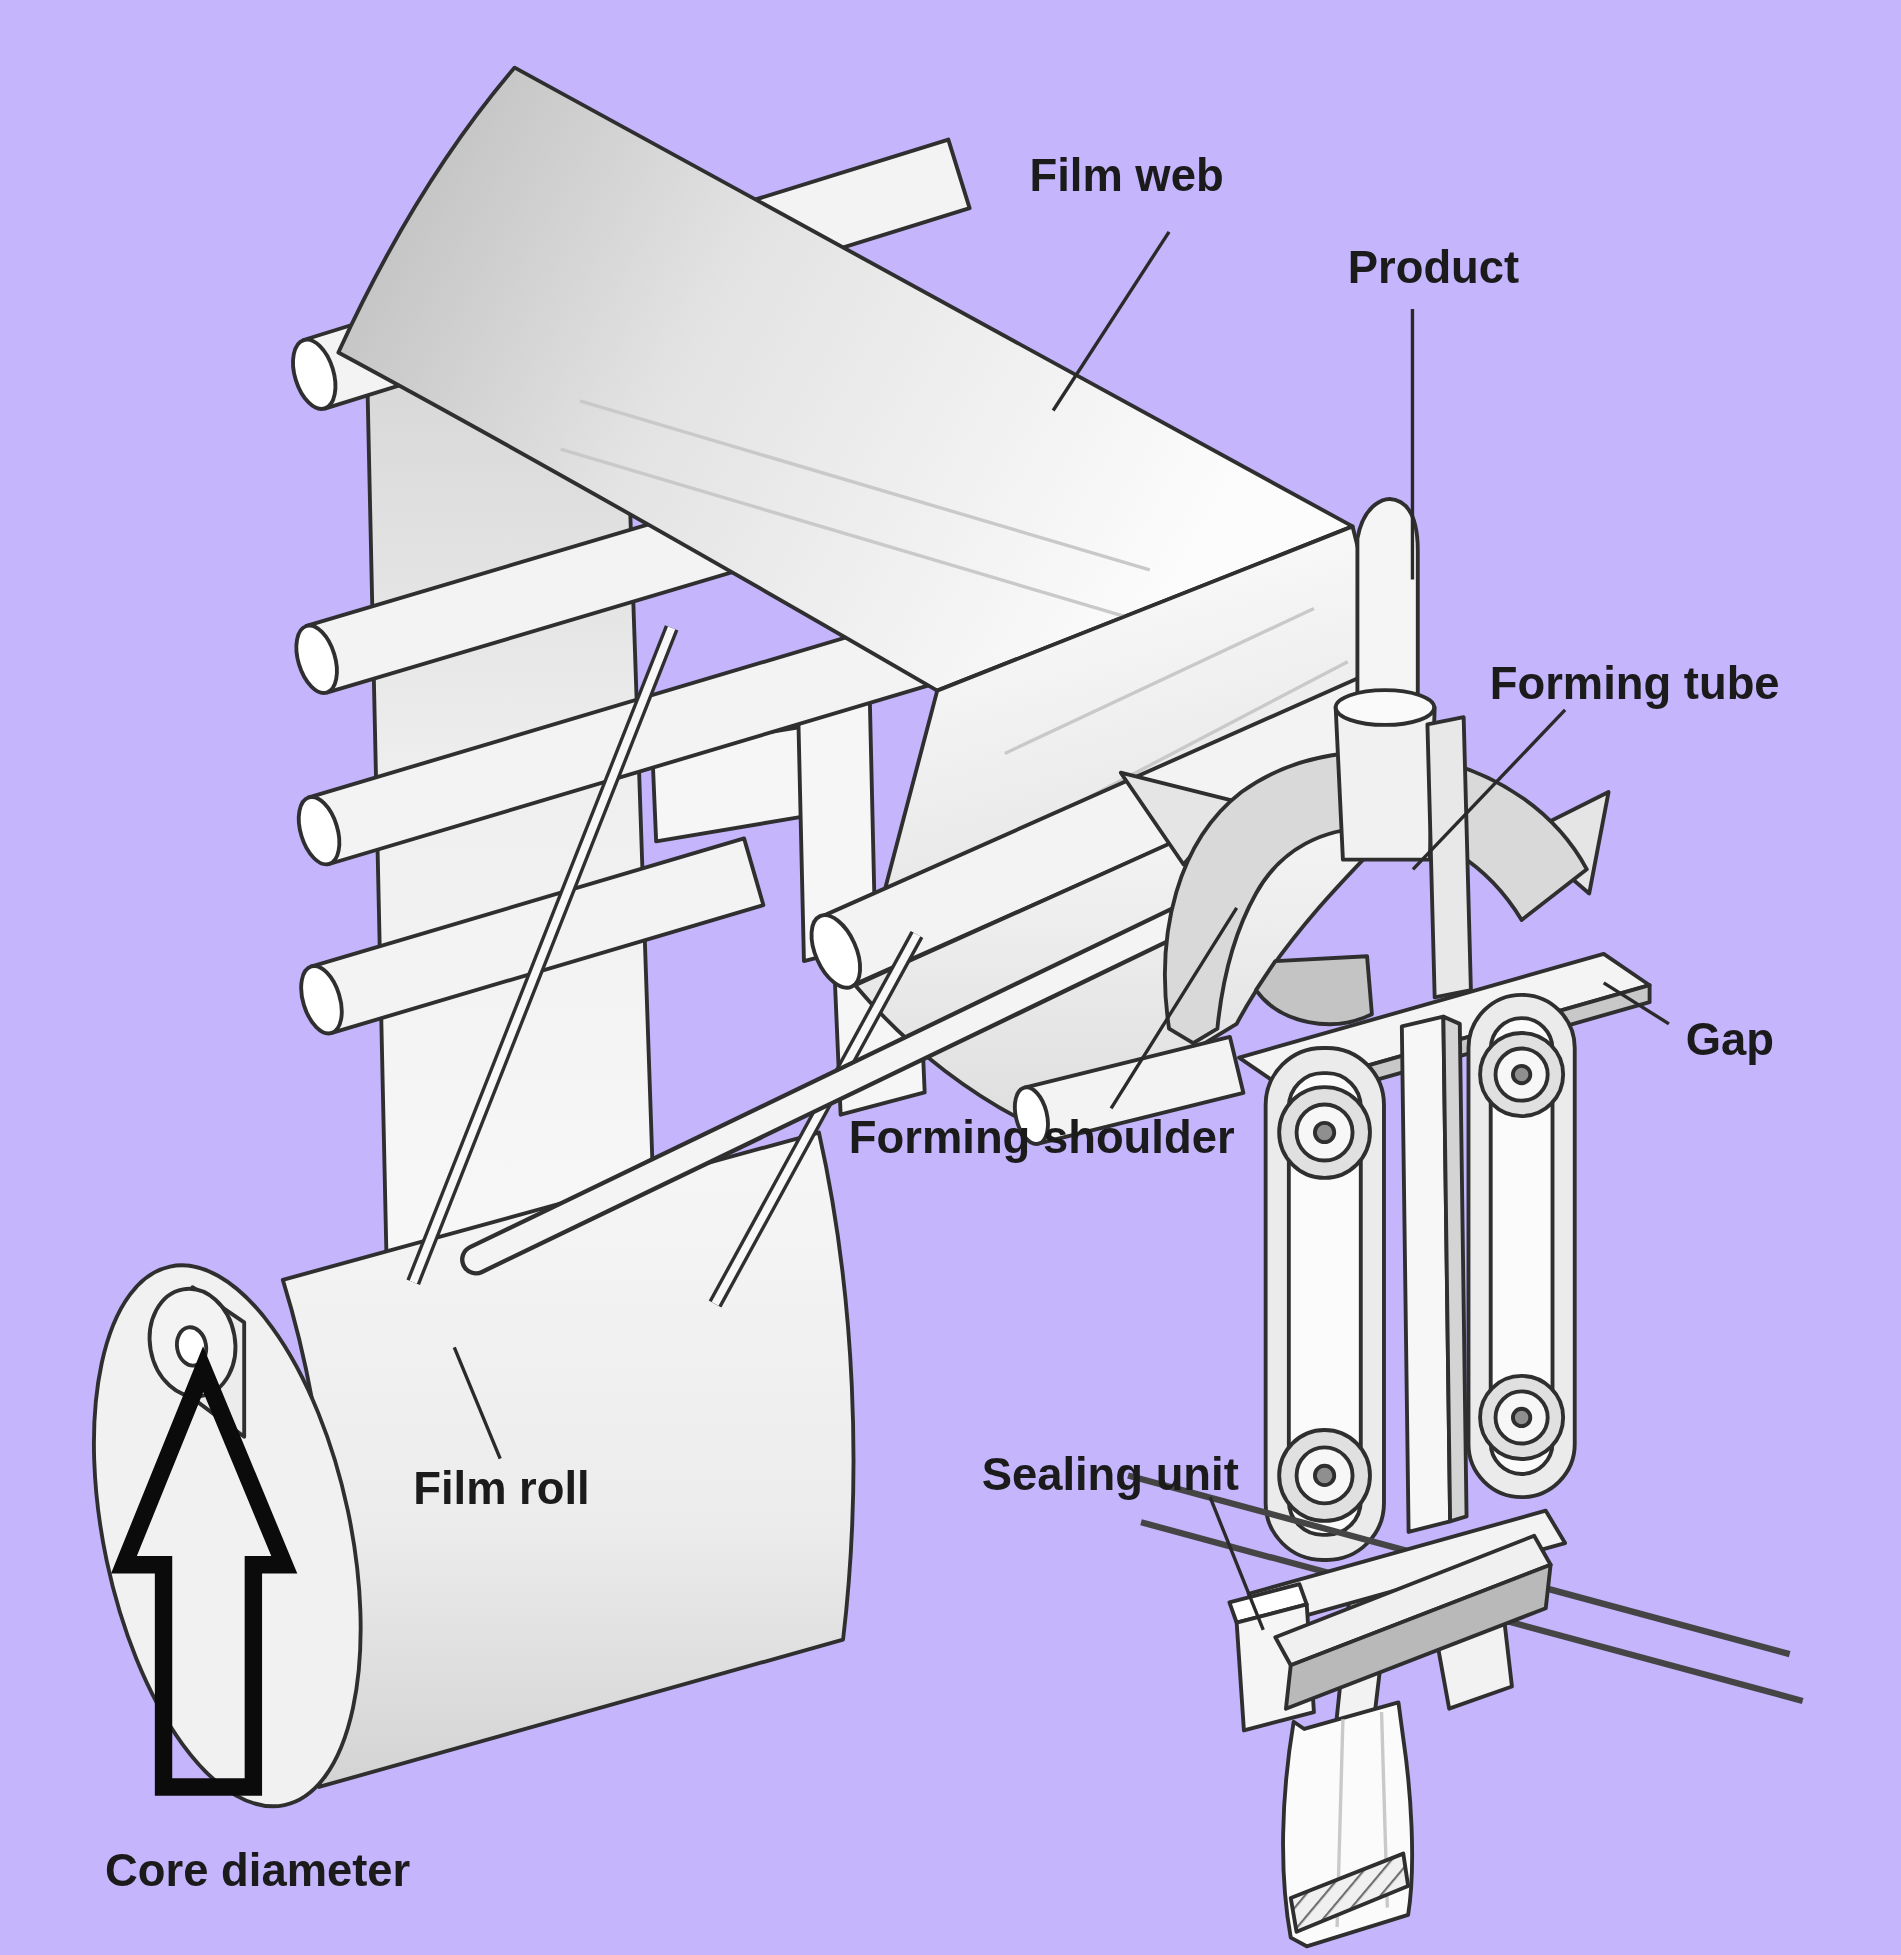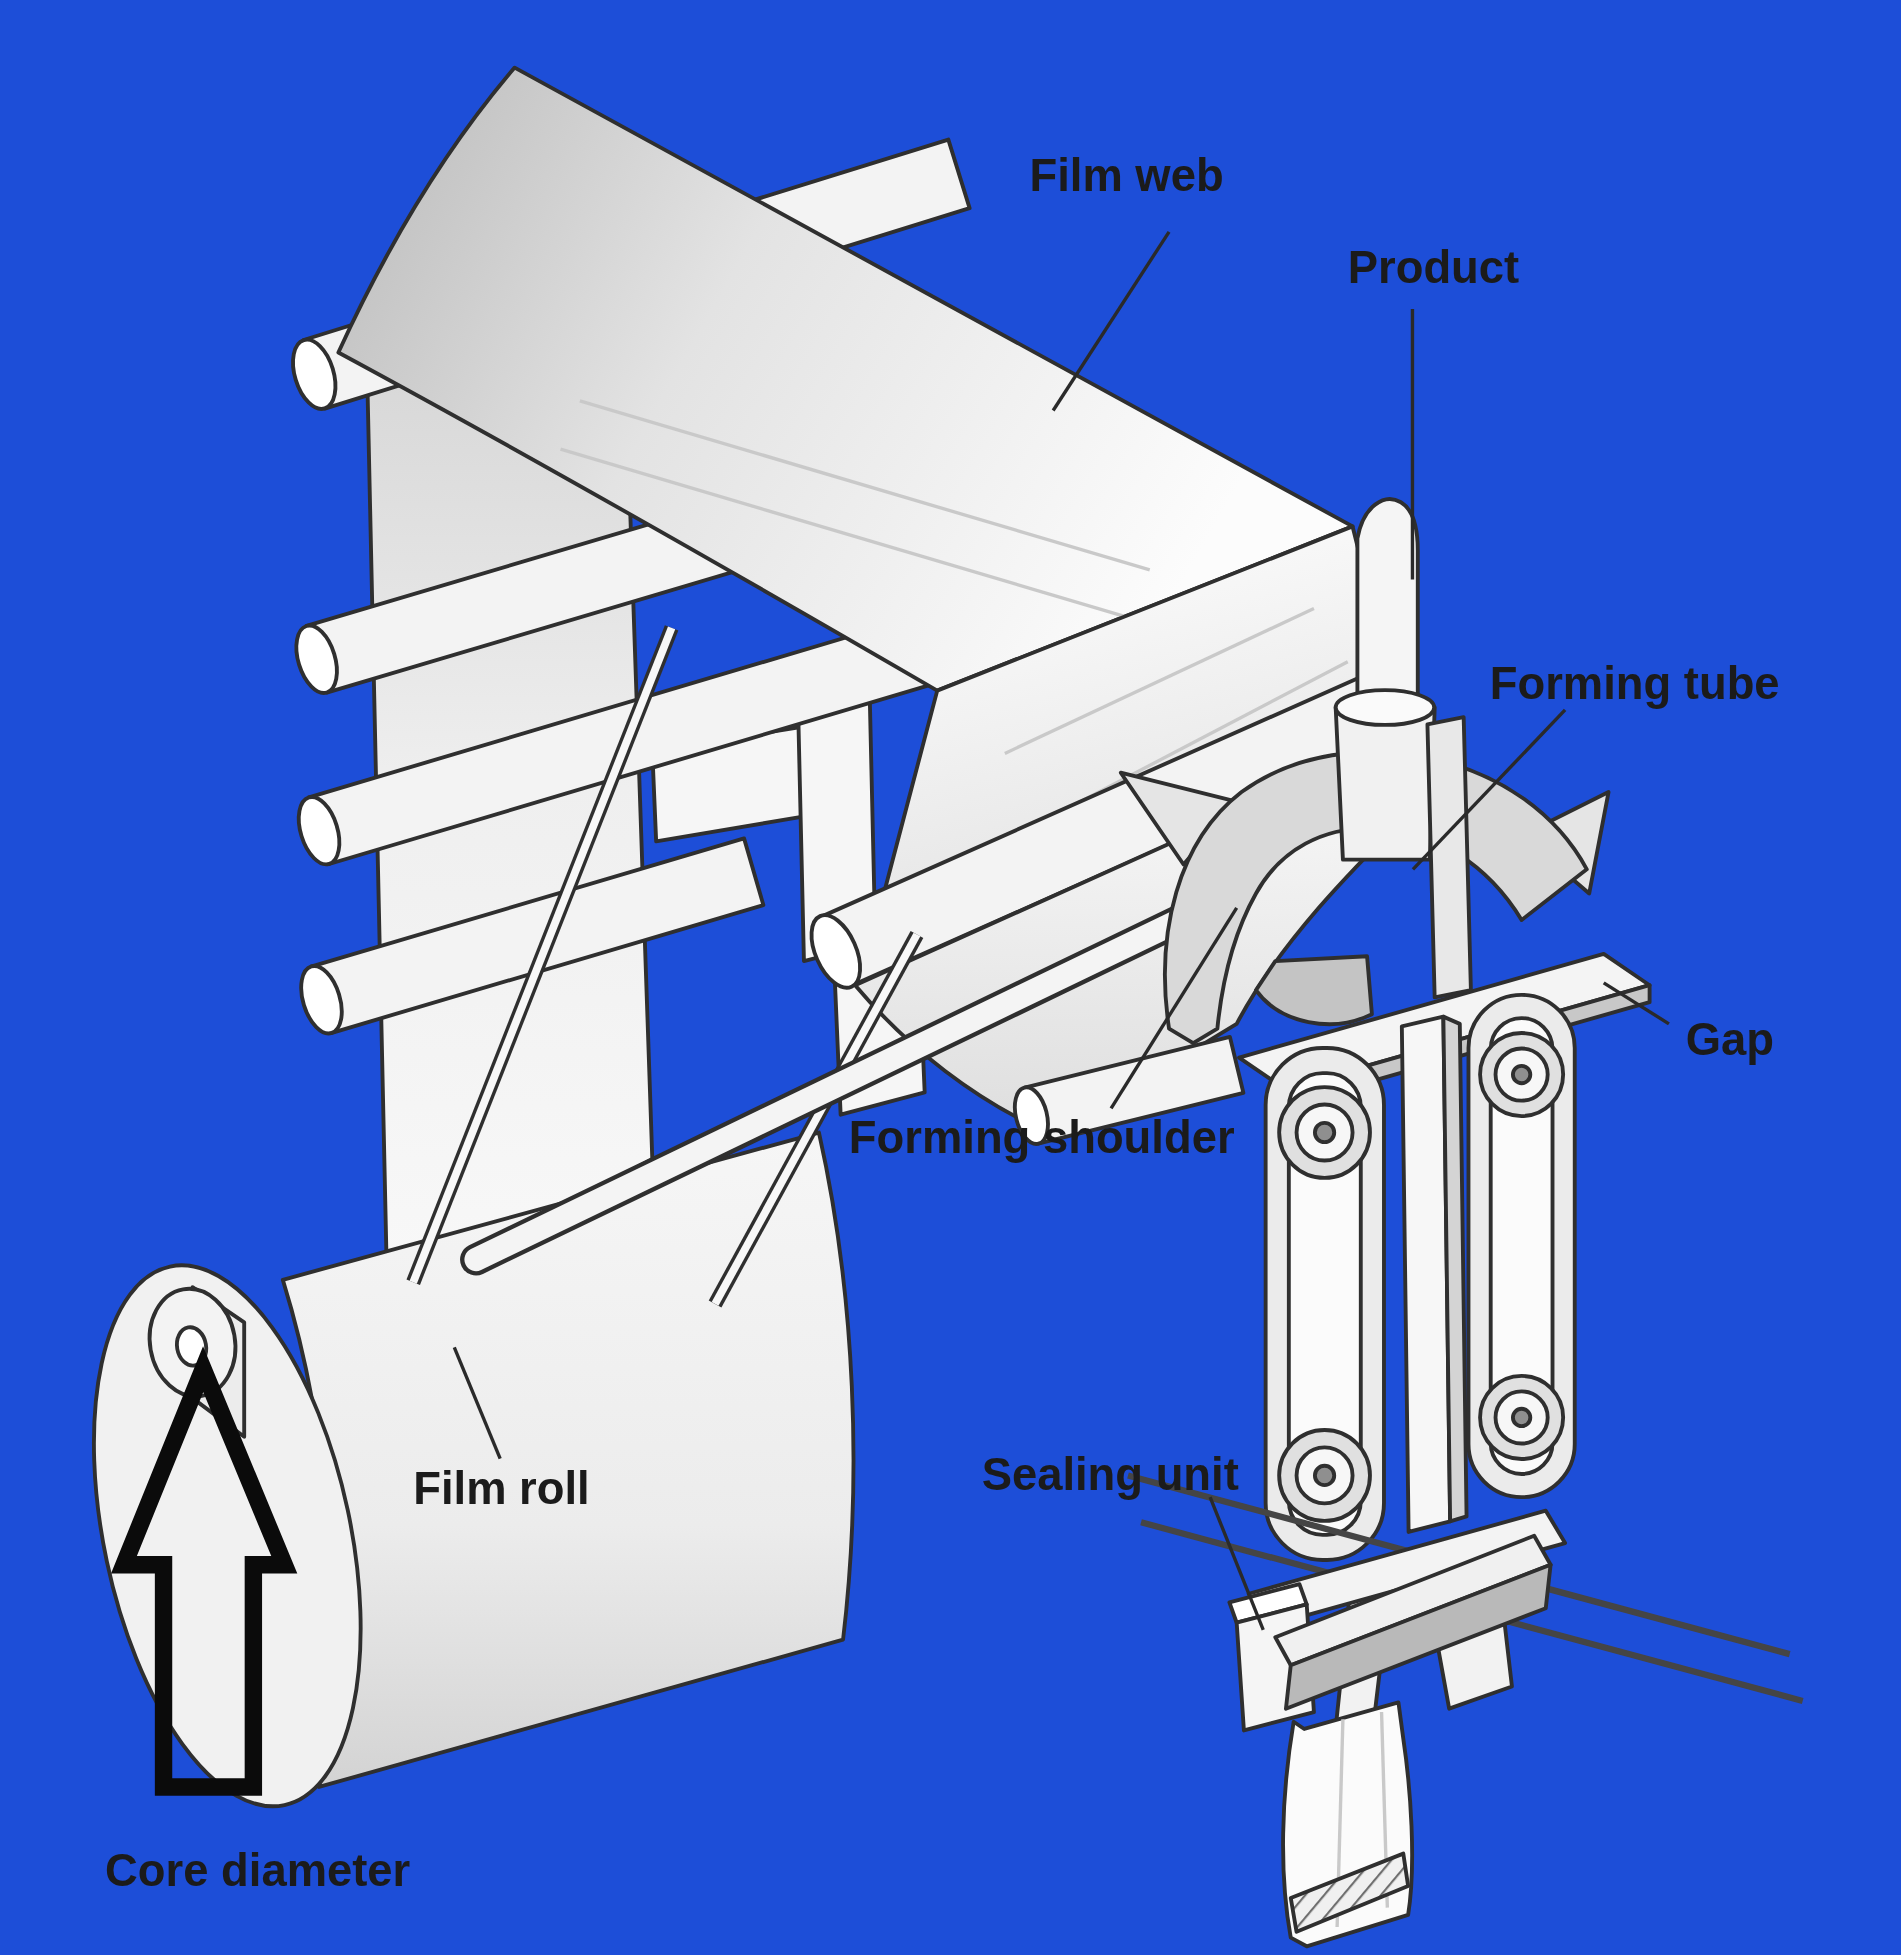--- a/index.html
+++ b/index.html
@@ -1,16 +1,16 @@
 <!DOCTYPE html>
 <html style="font-size:7.7px"><head>
 <meta charset="utf-8">
 <style>
   html,body{margin:0;padding:0;background:#fdfdfd;}
-  .canvas{position:relative;width:1902px;height:1955px;background:#1d4ed8;overflow:hidden;
+  .canvas{position:relative;width:1902px;height:1955px;background:#c4b5fd;overflow:hidden;
           font-family:"Liberation Sans", sans-serif;}
   svg{display:block;width:100%;height:100%;}
   .shape{stroke:#2f2f2f;stroke-width:8;stroke-linejoin:round;}
   .crease{stroke:#c9c9c9;stroke-width:7;fill:none;}
   .leader{stroke:#2a2a2a;stroke-width:7;fill:none;}
   .lbl{font-family:"Liberation Sans", sans-serif;font-size:94px;font-weight:600;fill:#1b1b1b;}
 </style>
 </head>
 <body>
 

